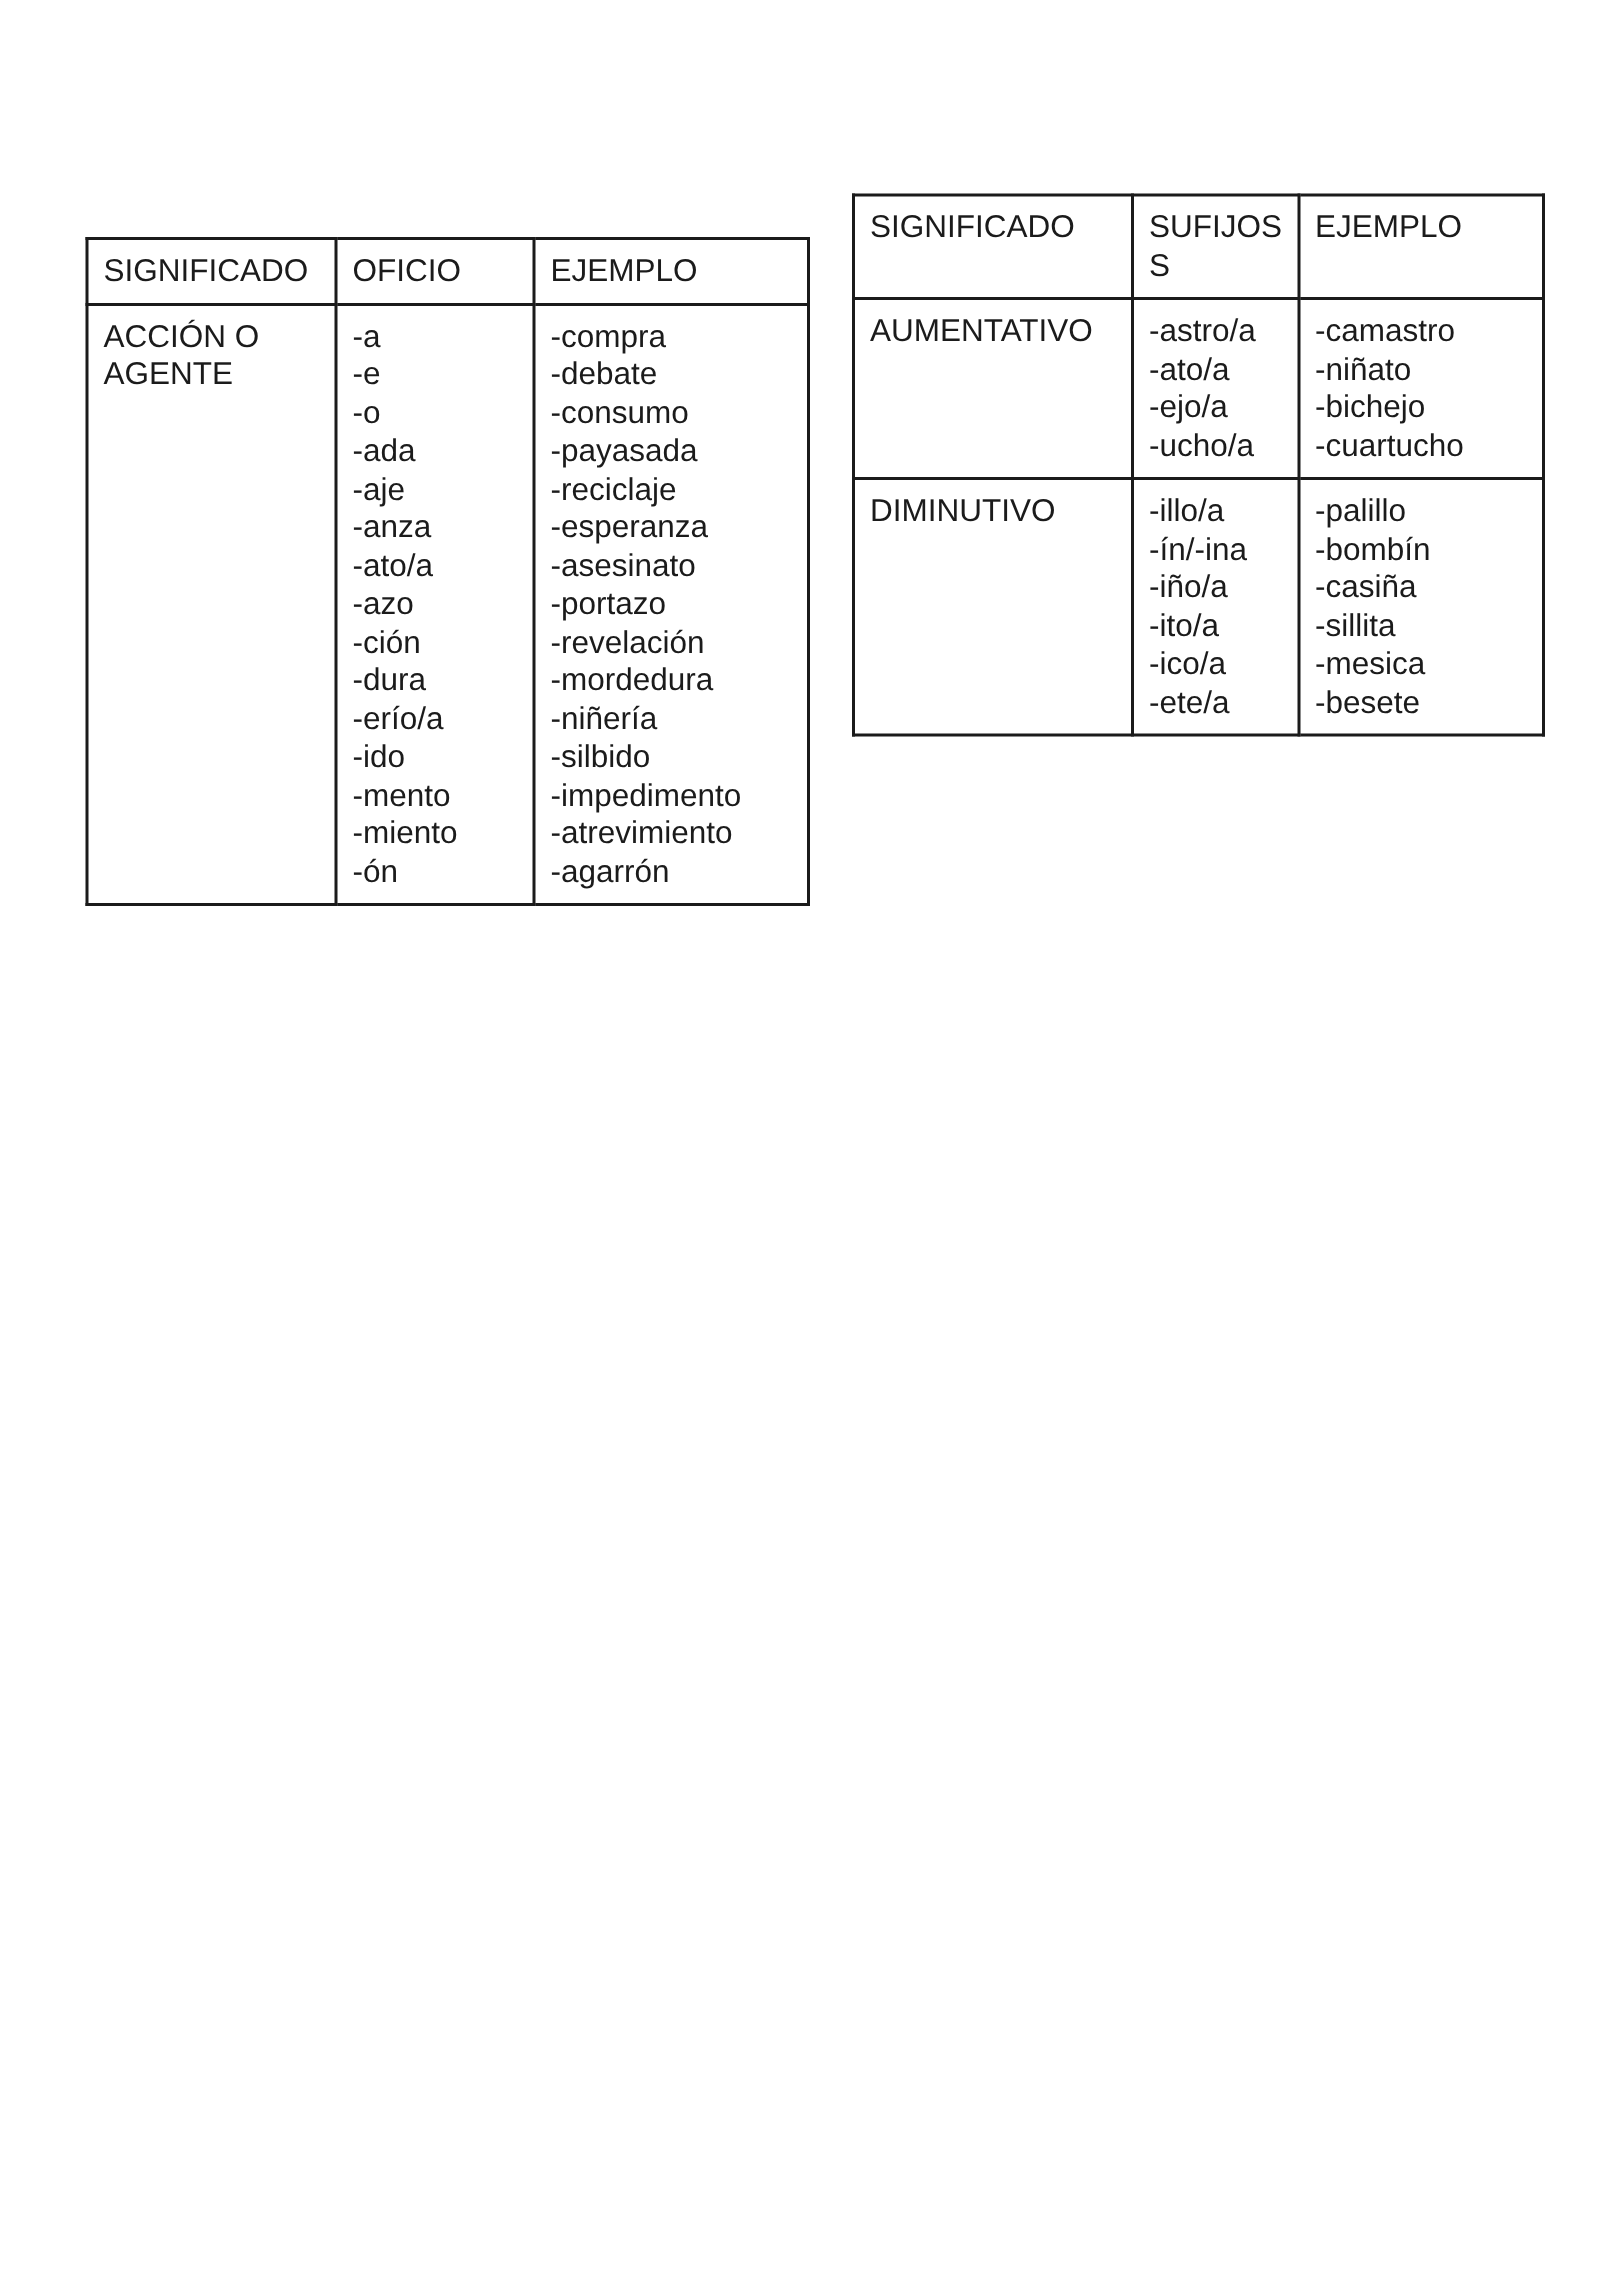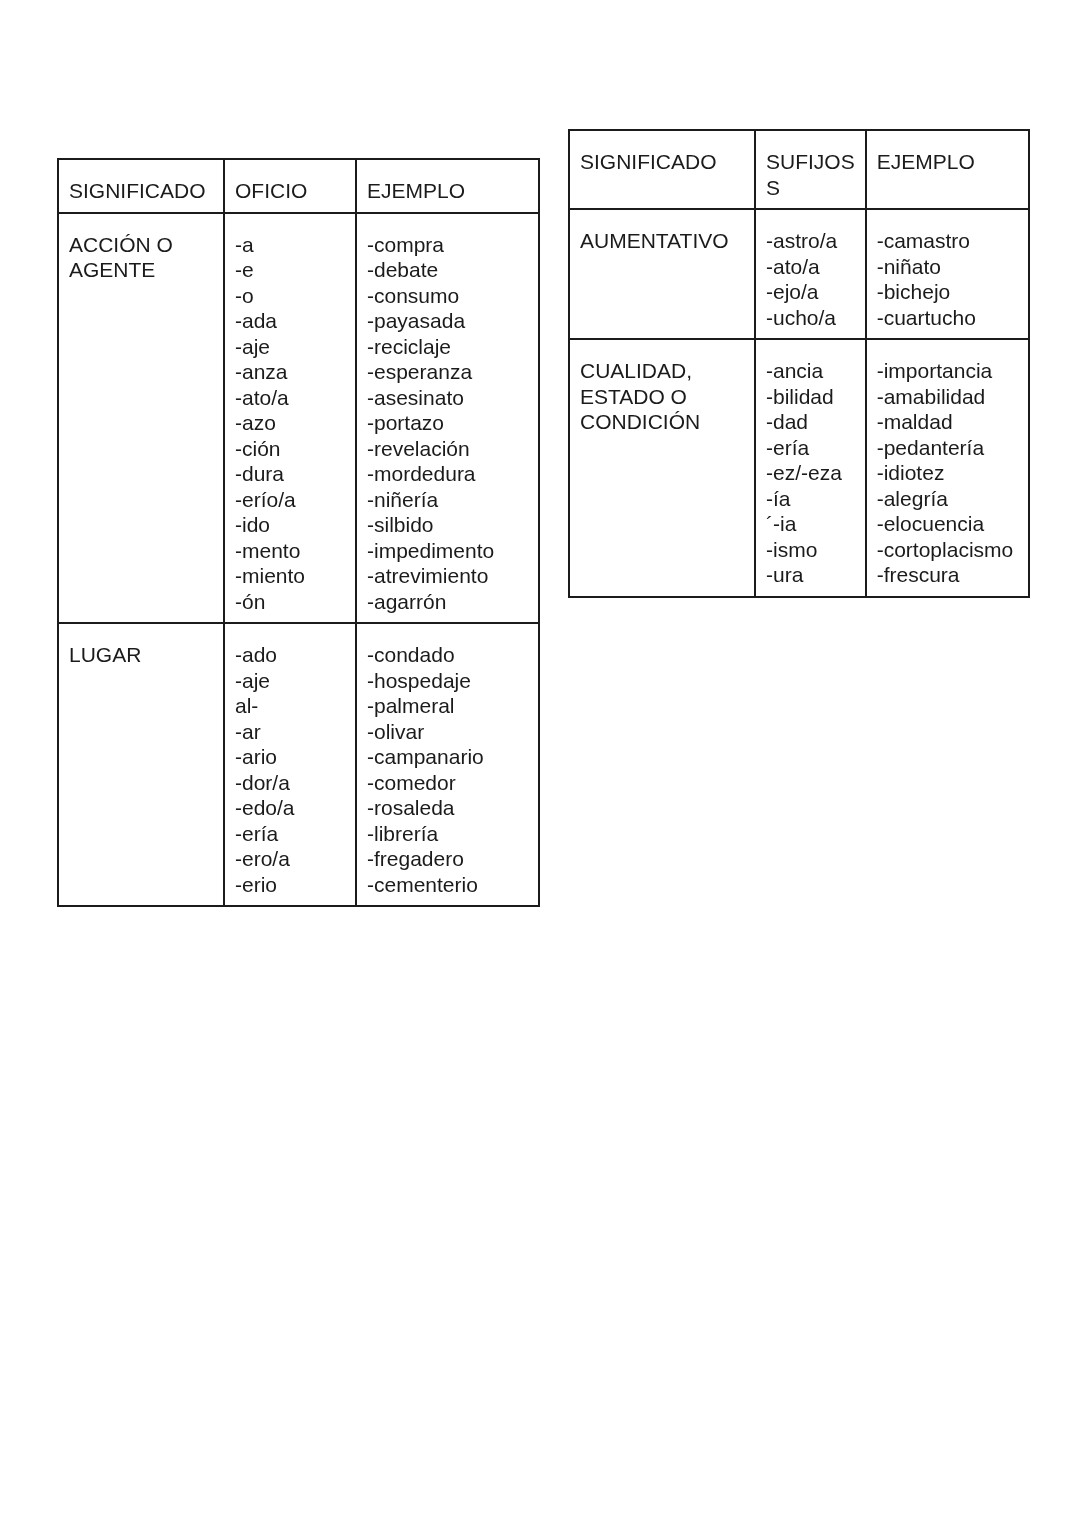--- a/index.html
+++ b/index.html
@@ -18,21 +18,21 @@
   table.suffix-table {
     position: absolute;
     border-collapse: collapse;
     table-layout: fixed;
   }
   table.suffix-table th,
   table.suffix-table td {
     border: 2px solid #1b1b1b;
     vertical-align: top;
     text-align: left;
-    padding: 18px 10px 8px 10px;
+    padding: 8px 10px 8px 10px;
     font-size: 21px;
     line-height: 25.5px;
     font-weight: normal;
     color: #1b1b1b;
     white-space: pre-line;
     overflow: hidden;
   }
   #table-left  { left: 57px;  top: 158px; }
   #table-right { left: 568px; top: 129px; }
 </style>
@@ -82,43 +82,20 @@
 -asesinato
 -portazo
 -revelación
 -mordedura
 -niñería
 -silbido
 -impedimento
 -atrevimiento
 -agarrón</td>
       </tr>
-      <tr>
-        <td>LUGAR</td>
-        <td>-ado
--aje
-al-
--ar
--ario
--dor/a
--edo/a
--ería
--ero/a
--erio</td>
-        <td>-condado
--hospedaje
--palmeral
--olivar
--campanario
--comedor
--rosaleda
--librería
--fregadero
--cementerio</td>
-      </tr>
     </tbody>
   </table>
 
   <table class="suffix-table" id="table-right">
     <colgroup>
       <col style="width:186px">
       <col style="width:110px">
       <col style="width:163px">
     </colgroup>
     <thead>
@@ -135,38 +112,30 @@
         <td>-astro/a
 -ato/a
 -ejo/a
 -ucho/a</td>
         <td>-camastro
 -niñato
 -bichejo
 -cuartucho</td>
       </tr>
       <tr>
-        <td>CUALIDAD,
-ESTADO O
-CONDICIÓN</td>
-        <td>-ancia
--bilidad
--dad
--ería
--ez/-eza
--ía
-´-ia
--ismo
--ura</td>
-        <td>-importancia
--amabilidad
--maldad
--pedantería
--idiotez
--alegría
--elocuencia
--cortoplacismo
--frescura</td>
+        <td>DIMINUTIVO</td>
+        <td>-illo/a
+-ín/-ina
+-iño/a
+-ito/a
+-ico/a
+-ete/a</td>
+        <td>-palillo
+-bombín
+-casiña
+-sillita
+-mesica
+-besete</td>
       </tr>
     </tbody>
   </table>
 
 </div>
 
 </body></html>

